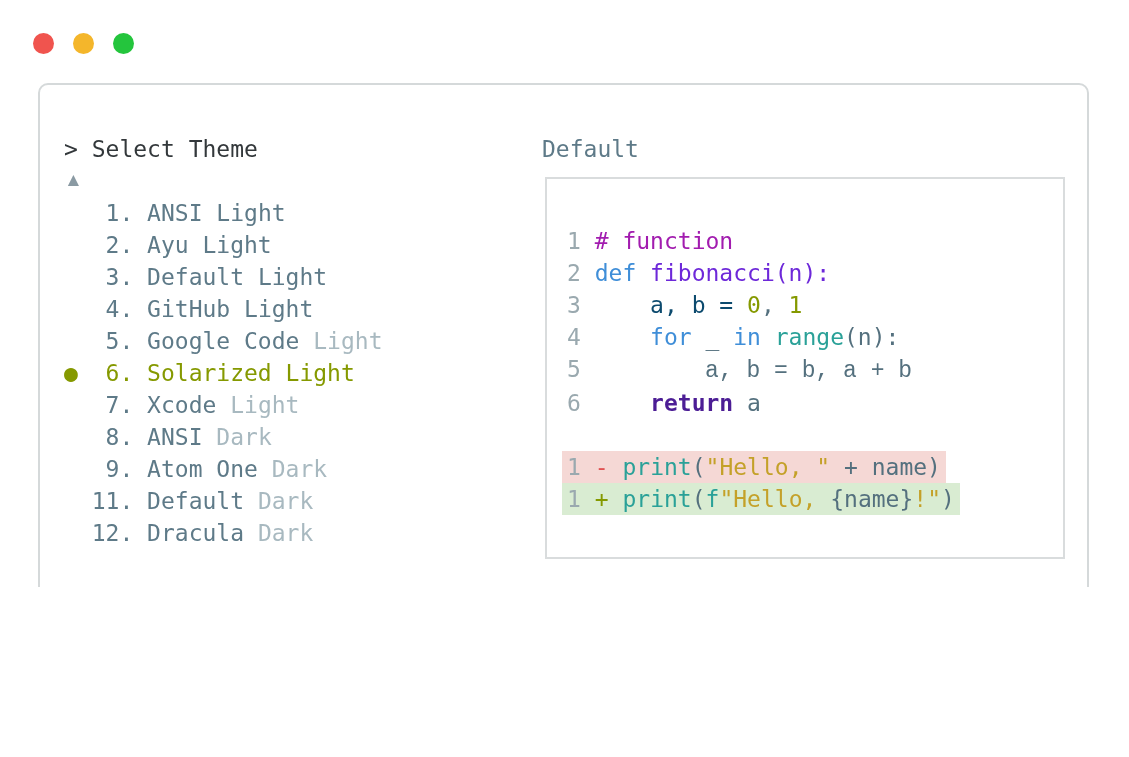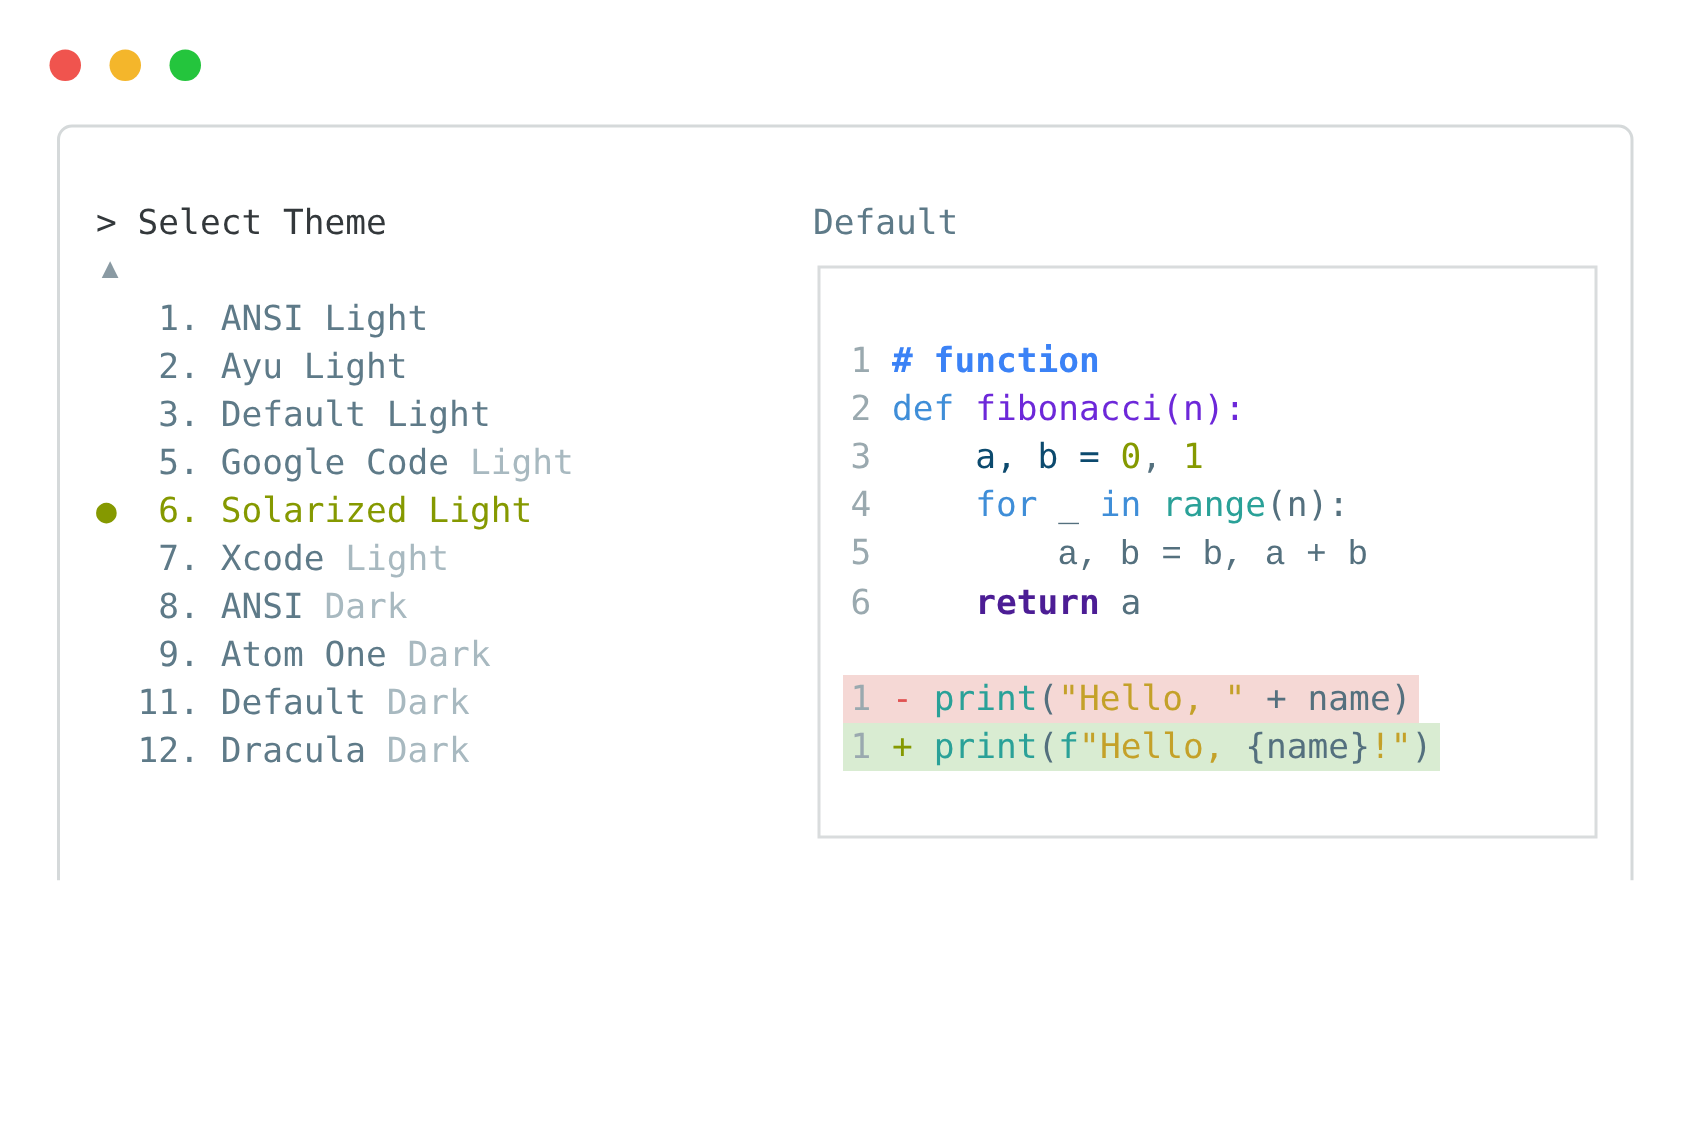--- a/index.html
+++ b/index.html
@@ -64,36 +64,37 @@
   <div class="panel">
 
     <div class="prompt-row mono"><span class="marker">&gt;</span><span> </span><span>Select Theme</span></div>
 
     <button class="scroll-up">▲</button>
 
     <div class="theme-list">
         <div class="theme-row"><span class="bullet">  </span><span class="num"> 1. </span><span class="name">ANSI </span><span class="variant">Light</span></div>
         <div class="theme-row"><span class="bullet">  </span><span class="num"> 2. </span><span class="name">Ayu </span><span class="variant">Light</span></div>
         <div class="theme-row"><span class="bullet">  </span><span class="num"> 3. </span><span class="name">Default </span><span class="variant">Light</span></div>
+        <div class="theme-row"><span class="bullet">  </span><span class="num"> 4. </span><span class="name">GitHub </span><span class="variant">Light</span></div>
         <div class="theme-row"><span class="bullet">  </span><span class="num"> 5. </span><span class="name">Google Code </span><span class="variant muted">Light</span></div>
         <div class="theme-row selected"><span class="bullet">● </span><span class="num"> 6. </span><span class="name">Solarized </span><span class="variant">Light</span></div>
         <div class="theme-row"><span class="bullet">  </span><span class="num"> 7. </span><span class="name">Xcode </span><span class="variant muted">Light</span></div>
         <div class="theme-row"><span class="bullet">  </span><span class="num"> 8. </span><span class="name">ANSI </span><span class="variant muted">Dark</span></div>
         <div class="theme-row"><span class="bullet">  </span><span class="num"> 9. </span><span class="name">Atom One </span><span class="variant muted">Dark</span></div>
         <div class="theme-row"><span class="bullet">  </span><span class="num">11. </span><span class="name">Default </span><span class="variant muted">Dark</span></div>
         <div class="theme-row"><span class="bullet">  </span><span class="num">12. </span><span class="name">Dracula </span><span class="variant muted">Dark</span></div>
       </div>
 
     <button class="scroll-down">▼</button>
 
     <div class="preview-label mono">Default</div>
 
     <div class="preview-box">
       <div class="code">
-          <div class="code-line"><span style="color: rgb(154, 169, 175);">1</span><span style="color: rgb(84, 112, 126);"> </span><span style="color: #3b82f6; font-weight: bold;"># function</span></div>
+          <div class="code-line"><span style="color: rgb(154, 169, 175);">1</span><span style="color: rgb(84, 112, 126);"> </span><span style="color: #a21caf;"># function</span></div>
           <div class="code-line"><span style="color: rgb(154, 169, 175);">2</span><span style="color: rgb(84, 112, 126);"> </span><span style="color: rgb(63, 142, 216);">def</span><span style="color: #6d28d9;"> fibonacci(n):</span></div>
           <div class="code-line"><span style="color: rgb(154, 169, 175);">3</span><span style="color: #0c4a6e;">     a, b = </span><span style="color: rgb(133, 153, 0);">0</span><span style="color: rgb(84, 112, 126);">, </span><span style="color: rgb(133, 153, 0);">1</span></div>
           <div class="code-line"><span style="color: rgb(154, 169, 175);">4</span><span style="color: rgb(84, 112, 126);">     </span><span style="color: rgb(63, 142, 216);">for</span><span style="color: rgb(84, 112, 126);"> _ </span><span style="color: rgb(63, 142, 216);">in</span><span style="color: rgb(84, 112, 126);"> </span><span style="color: rgb(42, 161, 152);">range</span><span style="color: rgb(84, 112, 126);">(n):</span></div>
           <div class="code-line"><span style="color: rgb(154, 169, 175);">5</span><span style="color: rgb(84, 112, 126); font-family: Liberation Mono, monospace;">         a, b = b, a + b</span></div>
           <div class="code-line"><span style="color: rgb(154, 169, 175);">6</span><span style="color: rgb(84, 112, 126);">     </span><span style="color: #4c1d95; font-weight: bold;">return</span><span style="color: rgb(84, 112, 126);"> a</span></div>
           <div class="code-line"></div>
           <div class="code-line"><span class="line-bg removed"><span style="color: rgb(154, 169, 175);">1</span><span style="color: rgb(84, 112, 126);"> </span><span style="color: rgb(224, 82, 82);">-</span><span style="color: rgb(84, 112, 126);"> </span><span style="color: rgb(42, 161, 152);">print</span><span style="color: rgb(84, 112, 126);">(</span><span style="color: rgb(196, 161, 41);">"Hello, "</span><span style="color: rgb(84, 112, 126);"> + name)</span></span></div>
           <div class="code-line"><span class="line-bg added"><span style="color: rgb(154, 169, 175);">1</span><span style="color: rgb(84, 112, 126);"> </span><span style="color: rgb(133, 153, 0);">+</span><span style="color: rgb(84, 112, 126);"> </span><span style="color: rgb(42, 161, 152);">print</span><span style="color: rgb(84, 112, 126);">(</span><span style="color: rgb(42, 161, 152);">f</span><span style="color: rgb(196, 161, 41);">"Hello, </span><span style="color: rgb(84, 112, 126);">{name}</span><span style="color: rgb(196, 161, 41);">!"</span><span style="color: rgb(84, 112, 126);">)</span></span></div>
         </div>
     </div>

